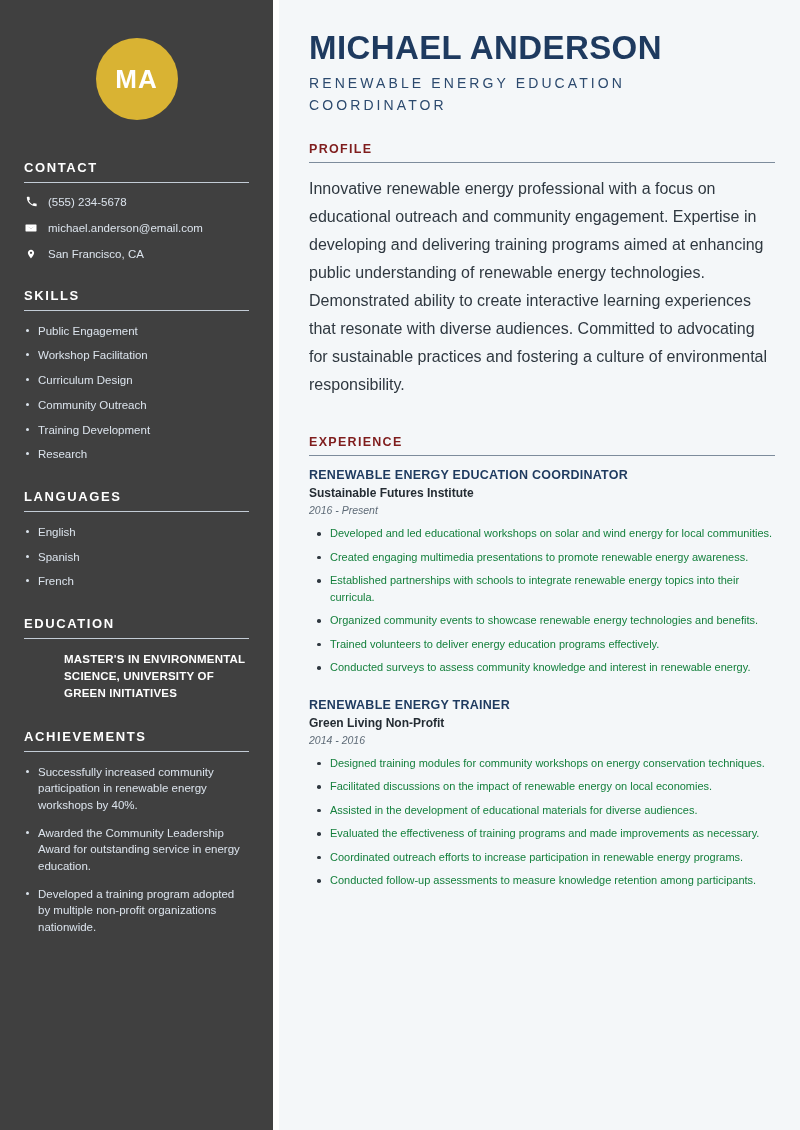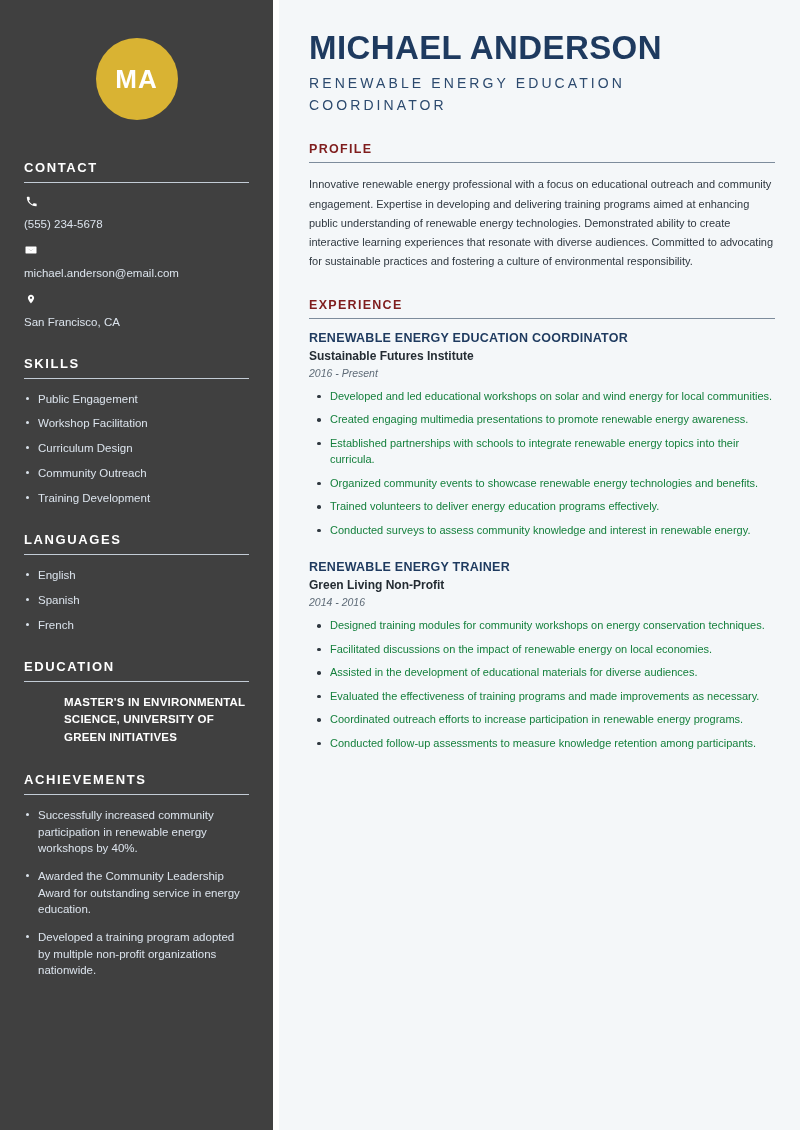--- a/index.html
+++ b/index.html
@@ -64,21 +64,20 @@
   }
 
   .contact-row {
     display: flex;
     align-items: flex-start;
     gap: 10px;
     font-size: 11.5px;
     color: #dbe3ec;
     margin-bottom: 11px;
     line-height: 1.3;
-    flex-direction: column;
   }
 
   .contact-icon {
     width: 14px;
     min-width: 14px;
     display: flex;
     justify-content: center;
     padding-top: 1px;
   }
 
@@ -150,24 +149,24 @@
     padding-bottom: 6px;
   }
 
   .main-rule {
     height: 1px;
     background: #7d8c9c;
     margin-bottom: 12px;
   }
 
   .profile-text {
-    font-size: 11px;
+    font-size: 16px;
     color: #2f3840;
     line-height: 1.75;
-    margin-bottom: 26px;
+    margin-bottom: 36px;
   }
 
   .job { margin-bottom: 8px; }
 
   .job-title {
     font-size: 12.5px;
     font-weight: bold;
     color: #1e3a5f;
     letter-spacing: 0.25px;
     margin-bottom: 4px;
@@ -255,20 +254,21 @@
 
   <section class="side-section">
     <div class="side-heading">SKILLS</div>
     <div class="side-rule"></div>
     <ul class="side-list">
       <li>Public Engagement</li>
       <li>Workshop Facilitation</li>
       <li>Curriculum Design</li>
       <li>Community Outreach</li>
       <li>Training Development</li>
+      <li>Research</li>
     </ul>
   </section>
 
   <section class="side-section">
     <div class="side-heading">LANGUAGES</div>
     <div class="side-rule"></div>
     <ul class="side-list">
       <li>English</li>
       <li>Spanish</li>
       <li>French</li>

